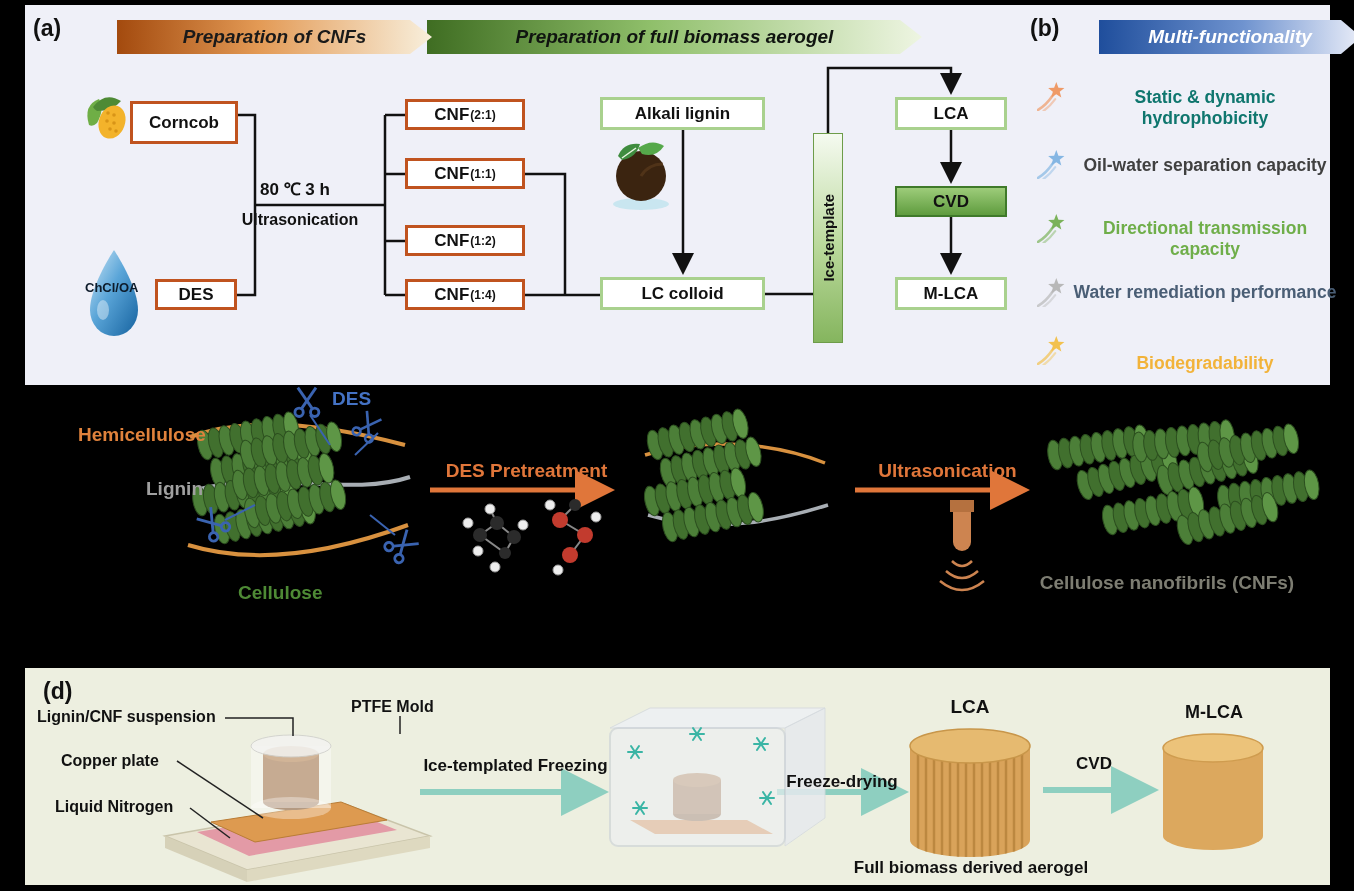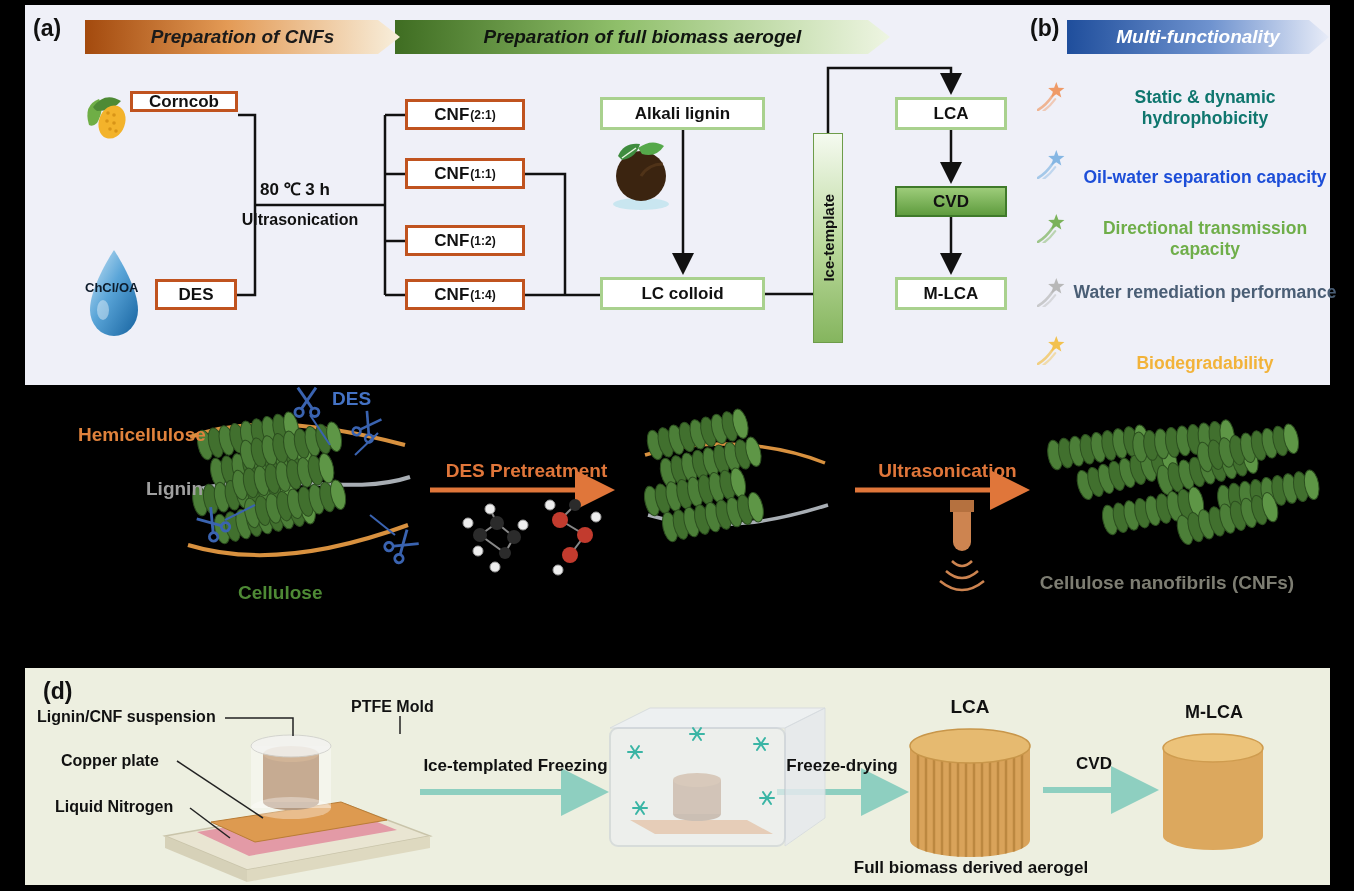--- a/index.html
+++ b/index.html
@@ -4,21 +4,21 @@
 <style>
   html,body{margin:0;padding:0;background:#000;}
   .page{position:relative;width:1354px;height:891px;background:#000;overflow:hidden;
         font-family:"Liberation Sans",sans-serif;color:#111;}
   .abs{position:absolute;}
 
   
   .panel-top{position:absolute;left:25px;top:5px;width:1305px;height:380px;background:#eff0f8;}
   .sec-label{position:absolute;font:bold 23px "Liberation Sans",sans-serif;color:#111;}
   .banner{position:absolute;height:34px;display:flex;align-items:center;justify-content:center;
-          font:italic bold 19px "Liberation Sans",sans-serif;z-index:3;}
+          font:italic bold 19px "Liberation Sans",sans-serif;z-index:3;margin-left:32px;}
   .banner-orange{left:60px;top:15px;width:315px;color:#1a1a1a;
       background:linear-gradient(90deg,#a34a0e,#e39a55 45%,#f8efdc);
       clip-path:polygon(0 0,calc(100% - 22px) 0,100% 50%,calc(100% - 22px) 100%,0 100%);}
   .banner-green{left:370px;top:15px;width:495px;color:#101510;z-index:2;
       background:linear-gradient(90deg,#3f6d22,#8fbf6a 45%,#eef5e2);
       clip-path:polygon(0 0,calc(100% - 22px) 0,100% 50%,calc(100% - 22px) 100%,0 100%);}
   .banner-blue{left:1042px;top:15px;width:262px;color:#fff;
       background:linear-gradient(90deg,#1f4e9c,#6f93cf 55%,#e8ecf8);
       clip-path:polygon(0 0,calc(100% - 20px) 0,100% 50%,calc(100% - 20px) 100%,0 100%);}
 
@@ -98,21 +98,21 @@
       <ellipse cx="29" cy="31" rx="13" ry="17" fill="#f3b32b" transform="rotate(20 29 31)"></ellipse>
       <g fill="#d89417">
         <circle cx="25" cy="22" r="1.8"></circle>
           <circle cx="31" cy="24" r="1.8"></circle>
         <circle cx="24" cy="30" r="1.8"></circle>
           <circle cx="31" cy="32" r="1.8"></circle>
         <circle cx="27" cy="38" r="1.8"></circle>
           <circle cx="33" cy="40" r="1.8"></circle>
       </g>
     </svg>
-    <div class="box obox" style="left:105px;top:86px;width:108px;height:21px">Corncob</div>
+    <div class="box obox" style="left:105px;top:96px;width:108px;height:43px">Corncob</div>
 
     <div class="drop-wrap">
       <svg width="58" height="92" viewBox="0 0 58 92">
         <defs>
           <linearGradient id="dg" x1="0" y1="0" x2="1" y2="1">
             <stop offset="0" stop-color="#cfe8f7"></stop>
               <stop offset=".45" stop-color="#5aa5d8"></stop>
               <stop offset="1" stop-color="#15629f"></stop>
           </linearGradient>
         </defs>
@@ -171,21 +171,21 @@
     </span>
     <div class="fn-text" style="left: 1048px; top: 82px; color: #0f766e;">Static &amp; dynamic hydrophobicity</div>
 
     <span class="fn-star" style="left: 1012px; top: 144px; color: rgb(133, 182, 227);">
       <svg width="30" height="30" viewBox="0 0 28 28">
           <path d="M1,27 Q9,22 15,13" stroke="currentColor" stroke-width="2.4" fill="none" stroke-linecap="round" opacity=".7"></path>
           <path d="M6,28 Q12,24 17,17" stroke="currentColor" stroke-width="2" fill="none" stroke-linecap="round" opacity=".45"></path>
           <polygon points="18,1 20,6.3 25.6,6.5 21.2,10.1 22.7,15.5 18,12.4 13.3,15.5 14.8,10.1 10.4,6.5 16,6.3" fill="currentColor"></polygon>
         </svg>
     </span>
-    <div class="fn-text" style="left: 1048px; top: 162px; color: #1d4ed8;">Oil-water separation capacity</div>
+    <div class="fn-text" style="left: 1048px; top: 150px; color: #404040;">Oil-water separation capacity</div>
 
     <span class="fn-star" style="left: 1012px; top: 208px; color: rgb(123, 178, 90);">
       <svg width="30" height="30" viewBox="0 0 28 28">
           <path d="M1,27 Q9,22 15,13" stroke="currentColor" stroke-width="2.4" fill="none" stroke-linecap="round" opacity=".7"></path>
           <path d="M6,28 Q12,24 17,17" stroke="currentColor" stroke-width="2" fill="none" stroke-linecap="round" opacity=".45"></path>
           <polygon points="18,1 20,6.3 25.6,6.5 21.2,10.1 22.7,15.5 18,12.4 13.3,15.5 14.8,10.1 10.4,6.5 16,6.3" fill="currentColor"></polygon>
         </svg>
     </span>
     <div class="fn-text" style="left: 1048px; top: 213px; color: rgb(111, 174, 74);">Directional transmission capacity</div>
 
@@ -388,20 +388,20 @@
       <path d="M1138,80 L1138,168 A50,14 0 0 0 1238,168 L1238,80 z" fill="#dca85e"></path>
       <ellipse cx="1188" cy="80" rx="50" ry="14" fill="#ecc37a" stroke="#cf9c4f" stroke-width="1.5"></ellipse>
     </svg>
 
     <div class="sec-label" style="left:18px;top:10px">(d)</div>
     <div class="d-text" style="left:12px;top:40px">Lignin/CNF suspension</div>
     <div class="d-text" style="left:326px;top:30px">PTFE Mold</div>
     <div class="d-text" style="left:36px;top:84px">Copper plate</div>
     <div class="d-text" style="left:30px;top:130px">Liquid Nitrogen</div>
     <div class="d-step" style="left:388px;top:88px;width:205px">Ice-templated Freezing</div>
-    <div class="d-step" style="left:752px;top:88px;width:130px">Freeze-drying</div>
+    <div class="d-step" style="left:752px;top:104px;width:130px">Freeze-drying</div>
     <div class="d-step" style="left:908px;top:28px;width:74px;font-size:19px">LCA</div>
     <div class="d-step" style="left:800px;top:190px;width:292px">Full biomass derived aerogel</div>
     <div class="d-step" style="left:1032px;top:86px;width:74px">CVD</div>
     <div class="d-step" style="left:1150px;top:34px;width:78px;font-size:18px">M-LCA</div>
   </section>
 
 </div>
 
 </body></html>

